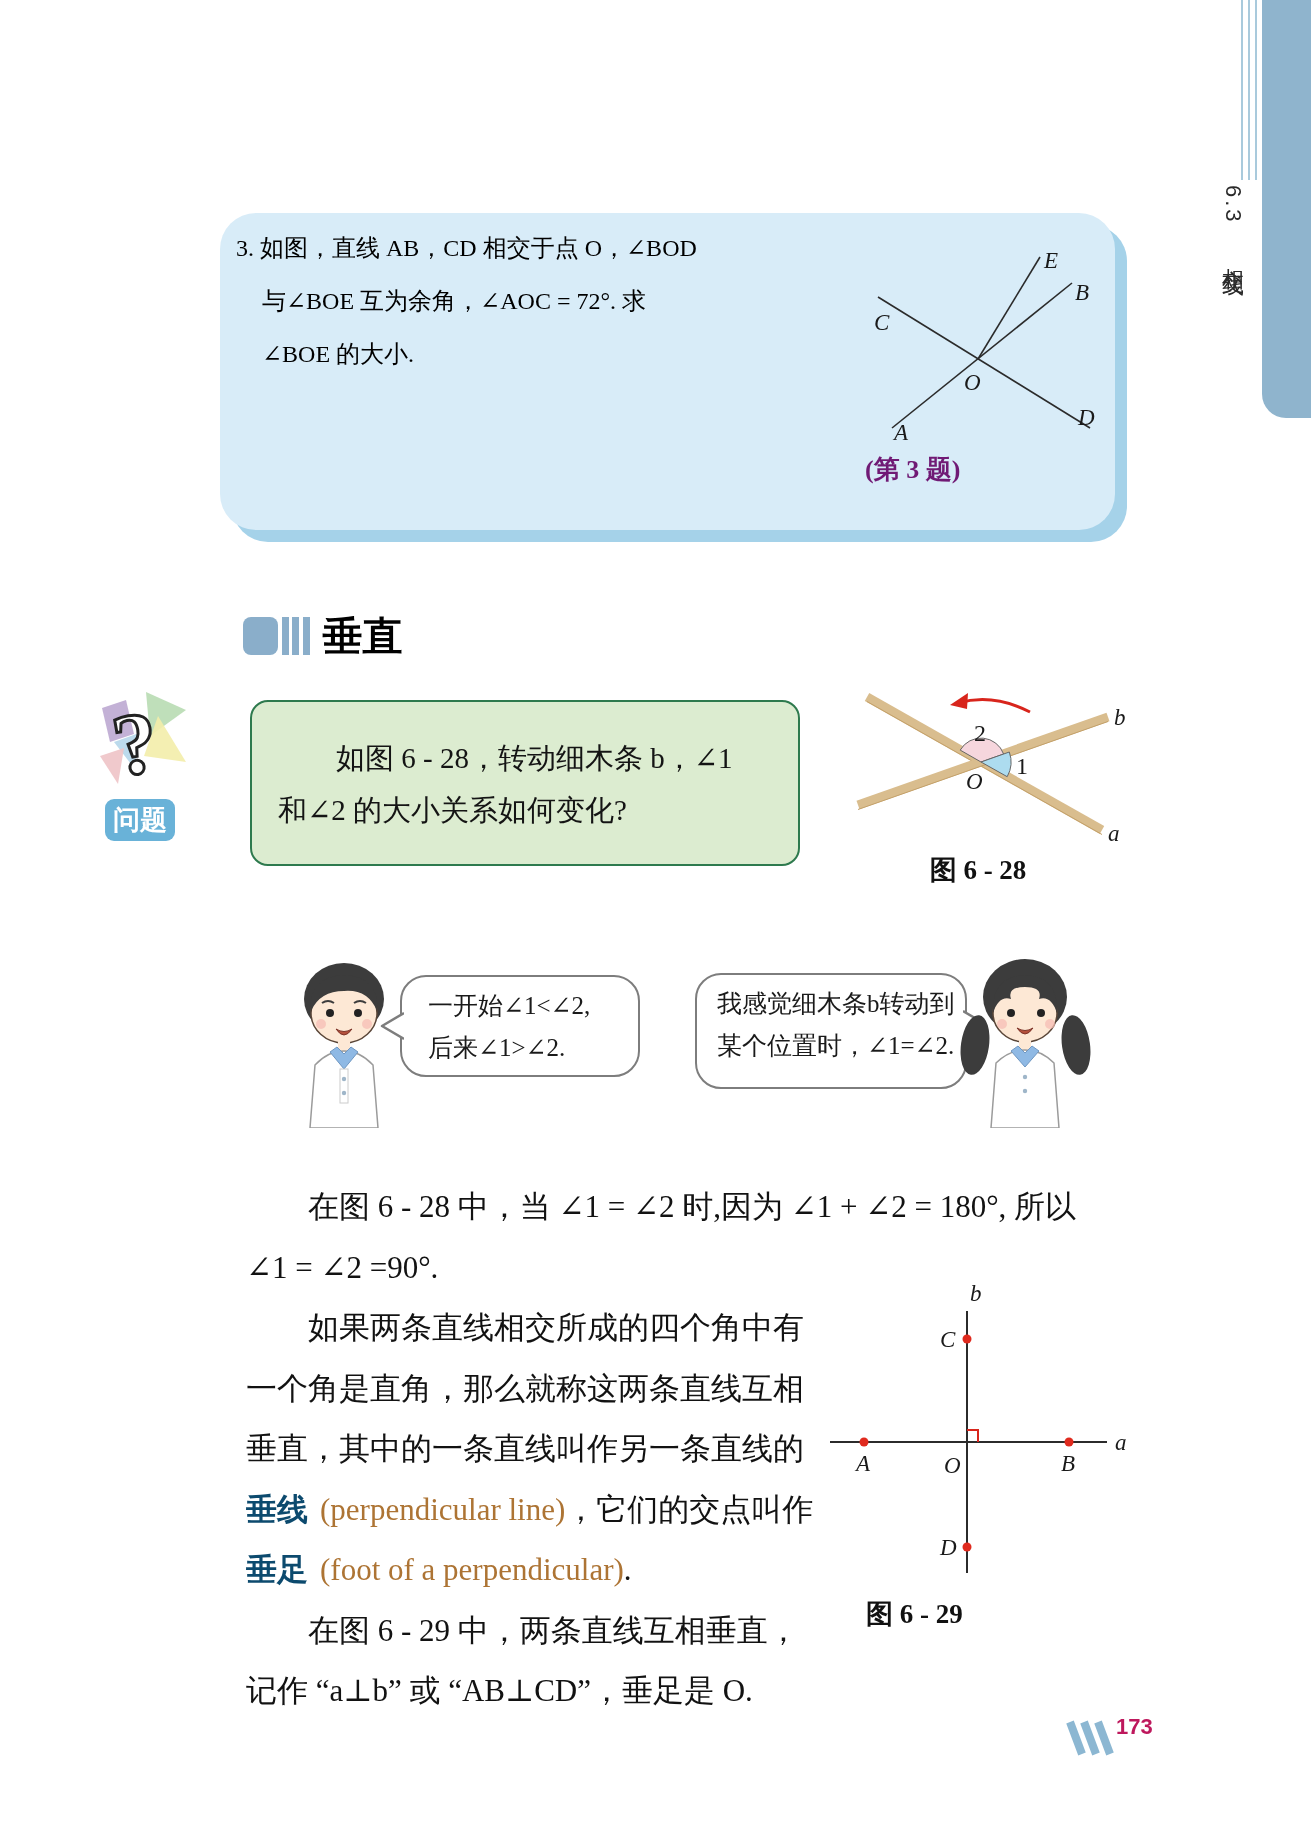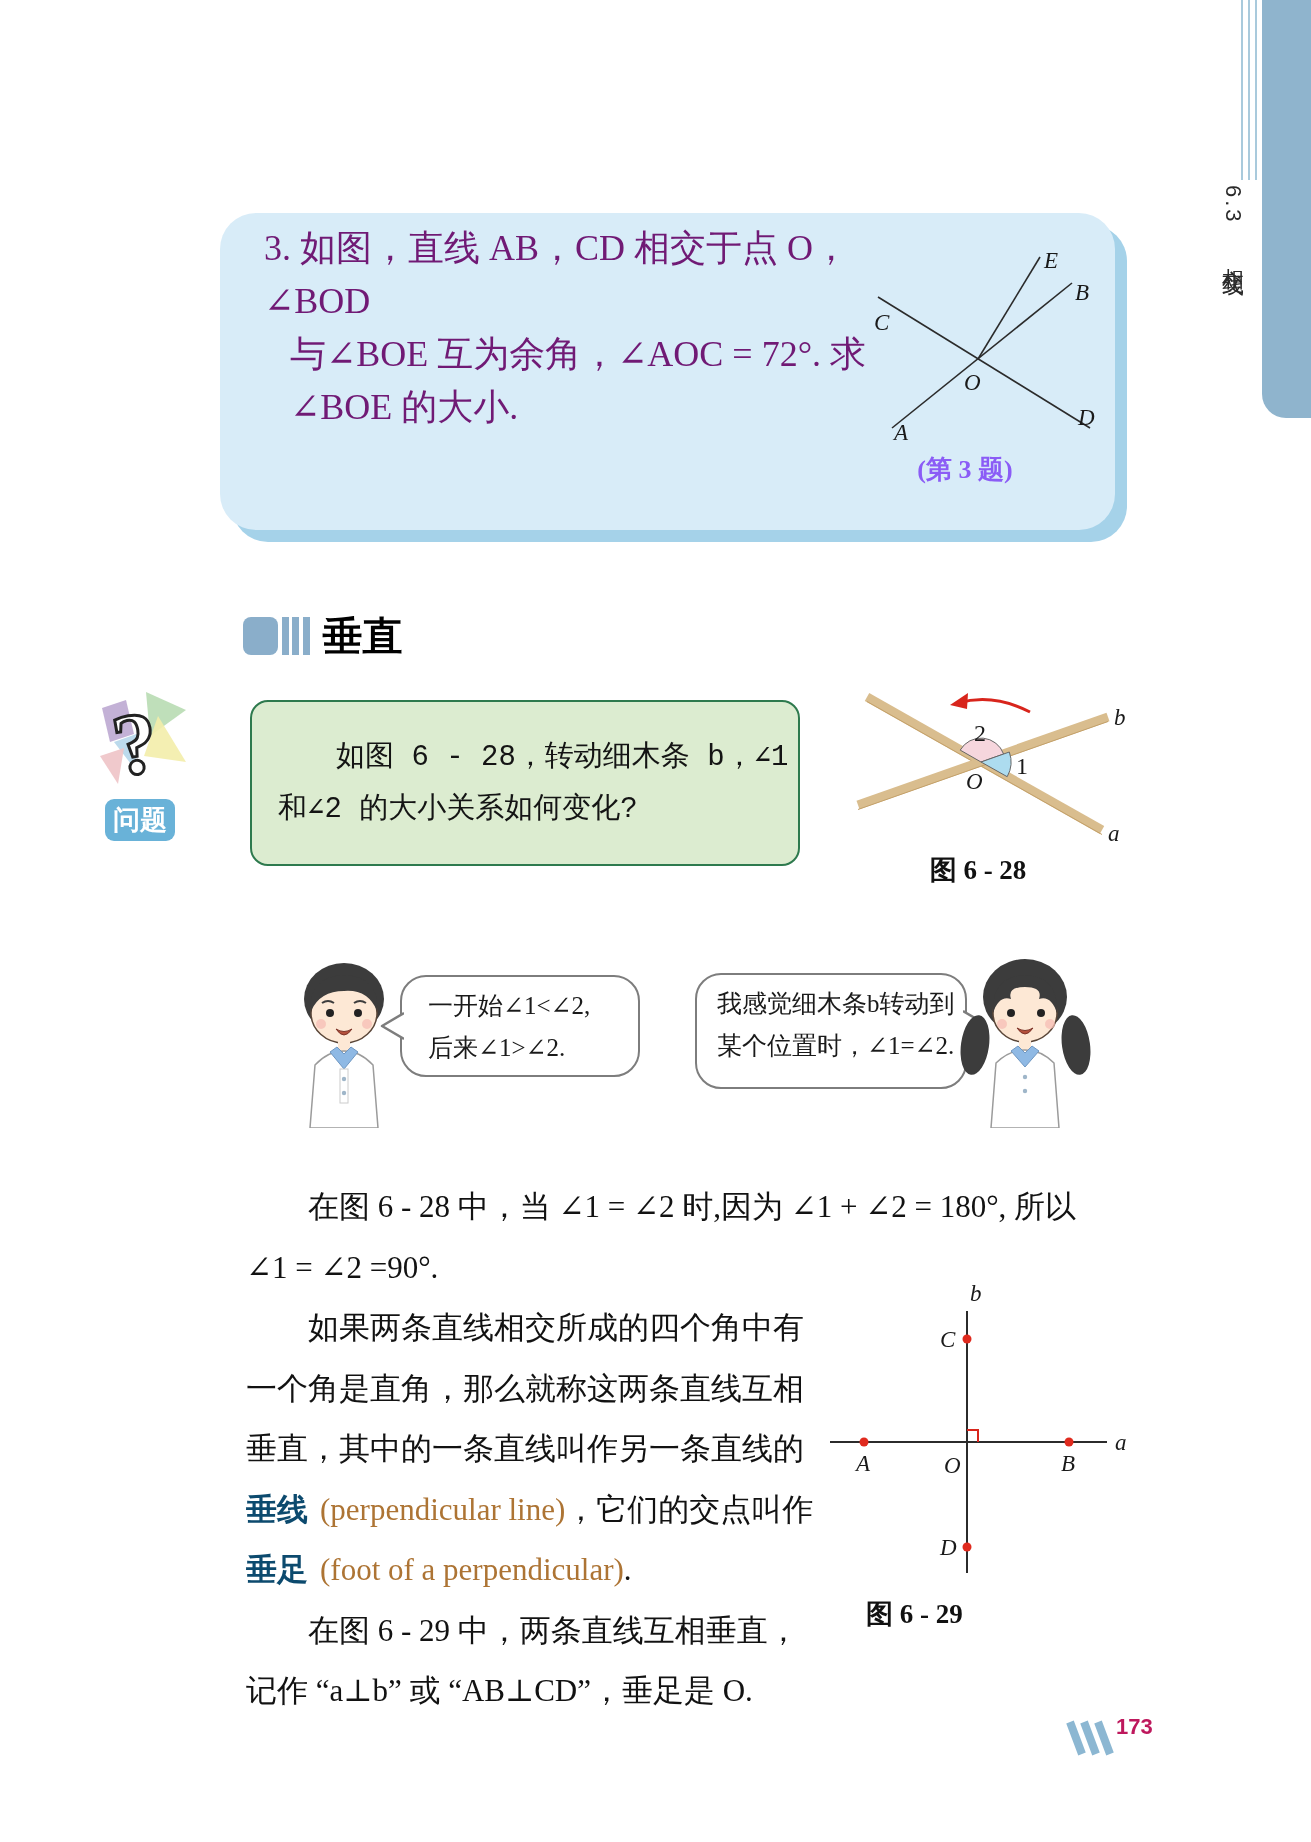--- a/index.html
+++ b/index.html
@@ -11,43 +11,43 @@
               background:repeating-linear-gradient(90deg,#a9cadc 0 2px,transparent 2px 7px);}
   .side-bar{position:absolute;left:1262px;top:0;width:49px;height:418px;background:#8fb4cd;
             border-bottom-left-radius:24px;}
   .side-tab-text{position:absolute;left:1218px;top:185px;writing-mode:vertical-rl;
                  font-family:"Liberation Sans",sans-serif;font-size:22px;color:#2a2a2a;
                  letter-spacing:3px;}
 
   
   .problem-box{position:absolute;left:220px;top:213px;width:895px;height:317px;
                background:#d8ecf8;border-radius:36px;box-shadow:12px 12px 0 #a5d2e9;}
-  .problem-text{position:absolute;left:264px;top:222px;width:640px;font-size:36px;
-                line-height:53px;color:#701a75;}
+  .problem-text{position:absolute;left:236px;top:222px;width:640px;font-size:24px;
+                line-height:53px;color:#000000;}
   .problem-text .cont{margin-left:26px;}
   .pfig{position:absolute;left:850px;top:230px;}
   .fig-label{font-style:italic;font-size:23px;fill:#1a1a1a;font-family:"Liberation Serif",serif;}
-  .fig3-caption{position:absolute;left:865px;top:452px;width:200px;text-align:center;
-                font-weight:bold;font-size:26px;color:#8b5cf6;}
+  .fig3-caption{position:absolute;left:865px;top:452px;width:200px;text-align:left;
+                font-weight:bold;font-size:26px;color:#701a75;}
 
   
   .section-header{position:absolute;left:243px;top:617px;display:flex;align-items:center;}
   .sq{width:35px;height:38px;background:#8aaeca;border-radius:8px;}
   .bar{width:7px;height:38px;background:#8aaeca;margin-left:3.5px;}
   .section-title{margin-left:13px;font-family:"Liberation Sans",sans-serif;font-weight:bold;
                  font-size:40px;color:#000;line-height:38px;}
 
   
   .qmark-art{position:absolute;left:98px;top:690px;}
   .q-label{position:absolute;left:105px;top:799px;width:70px;height:42px;background:#69b2d8;
            border-radius:9px;color:#fff;font-family:"Liberation Sans",sans-serif;font-weight:bold;
            font-size:27px;display:flex;align-items:center;justify-content:center;text-align:right;}
   .green-box{position:absolute;left:250px;top:700px;width:550px;height:166px;background:#dcecd0;
              border:2.5px solid #2e7a4e;border-radius:18px;box-sizing:border-box;}
-  .green-box-inner{padding:30px 22px 0 26px;font-size:29px;line-height:52px;color:#141414;font-family:Liberation Mono, monospace;}
+  .green-box-inner{padding:30px 22px 0 26px;font-size:29px;line-height:52px;color:#141414;}
   .gline1{text-indent:2em;white-space:nowrap;}
   .gline2{white-space:nowrap;}
 
   
   .fig628{position:absolute;left:840px;top:673px;}
   .fig628-caption{position:absolute;left:878px;top:852px;width:200px;text-align:center;
                   font-weight:bold;font-size:27px;color:#111;}
 
   
   .boy{position:absolute;left:288px;top:953px;}

